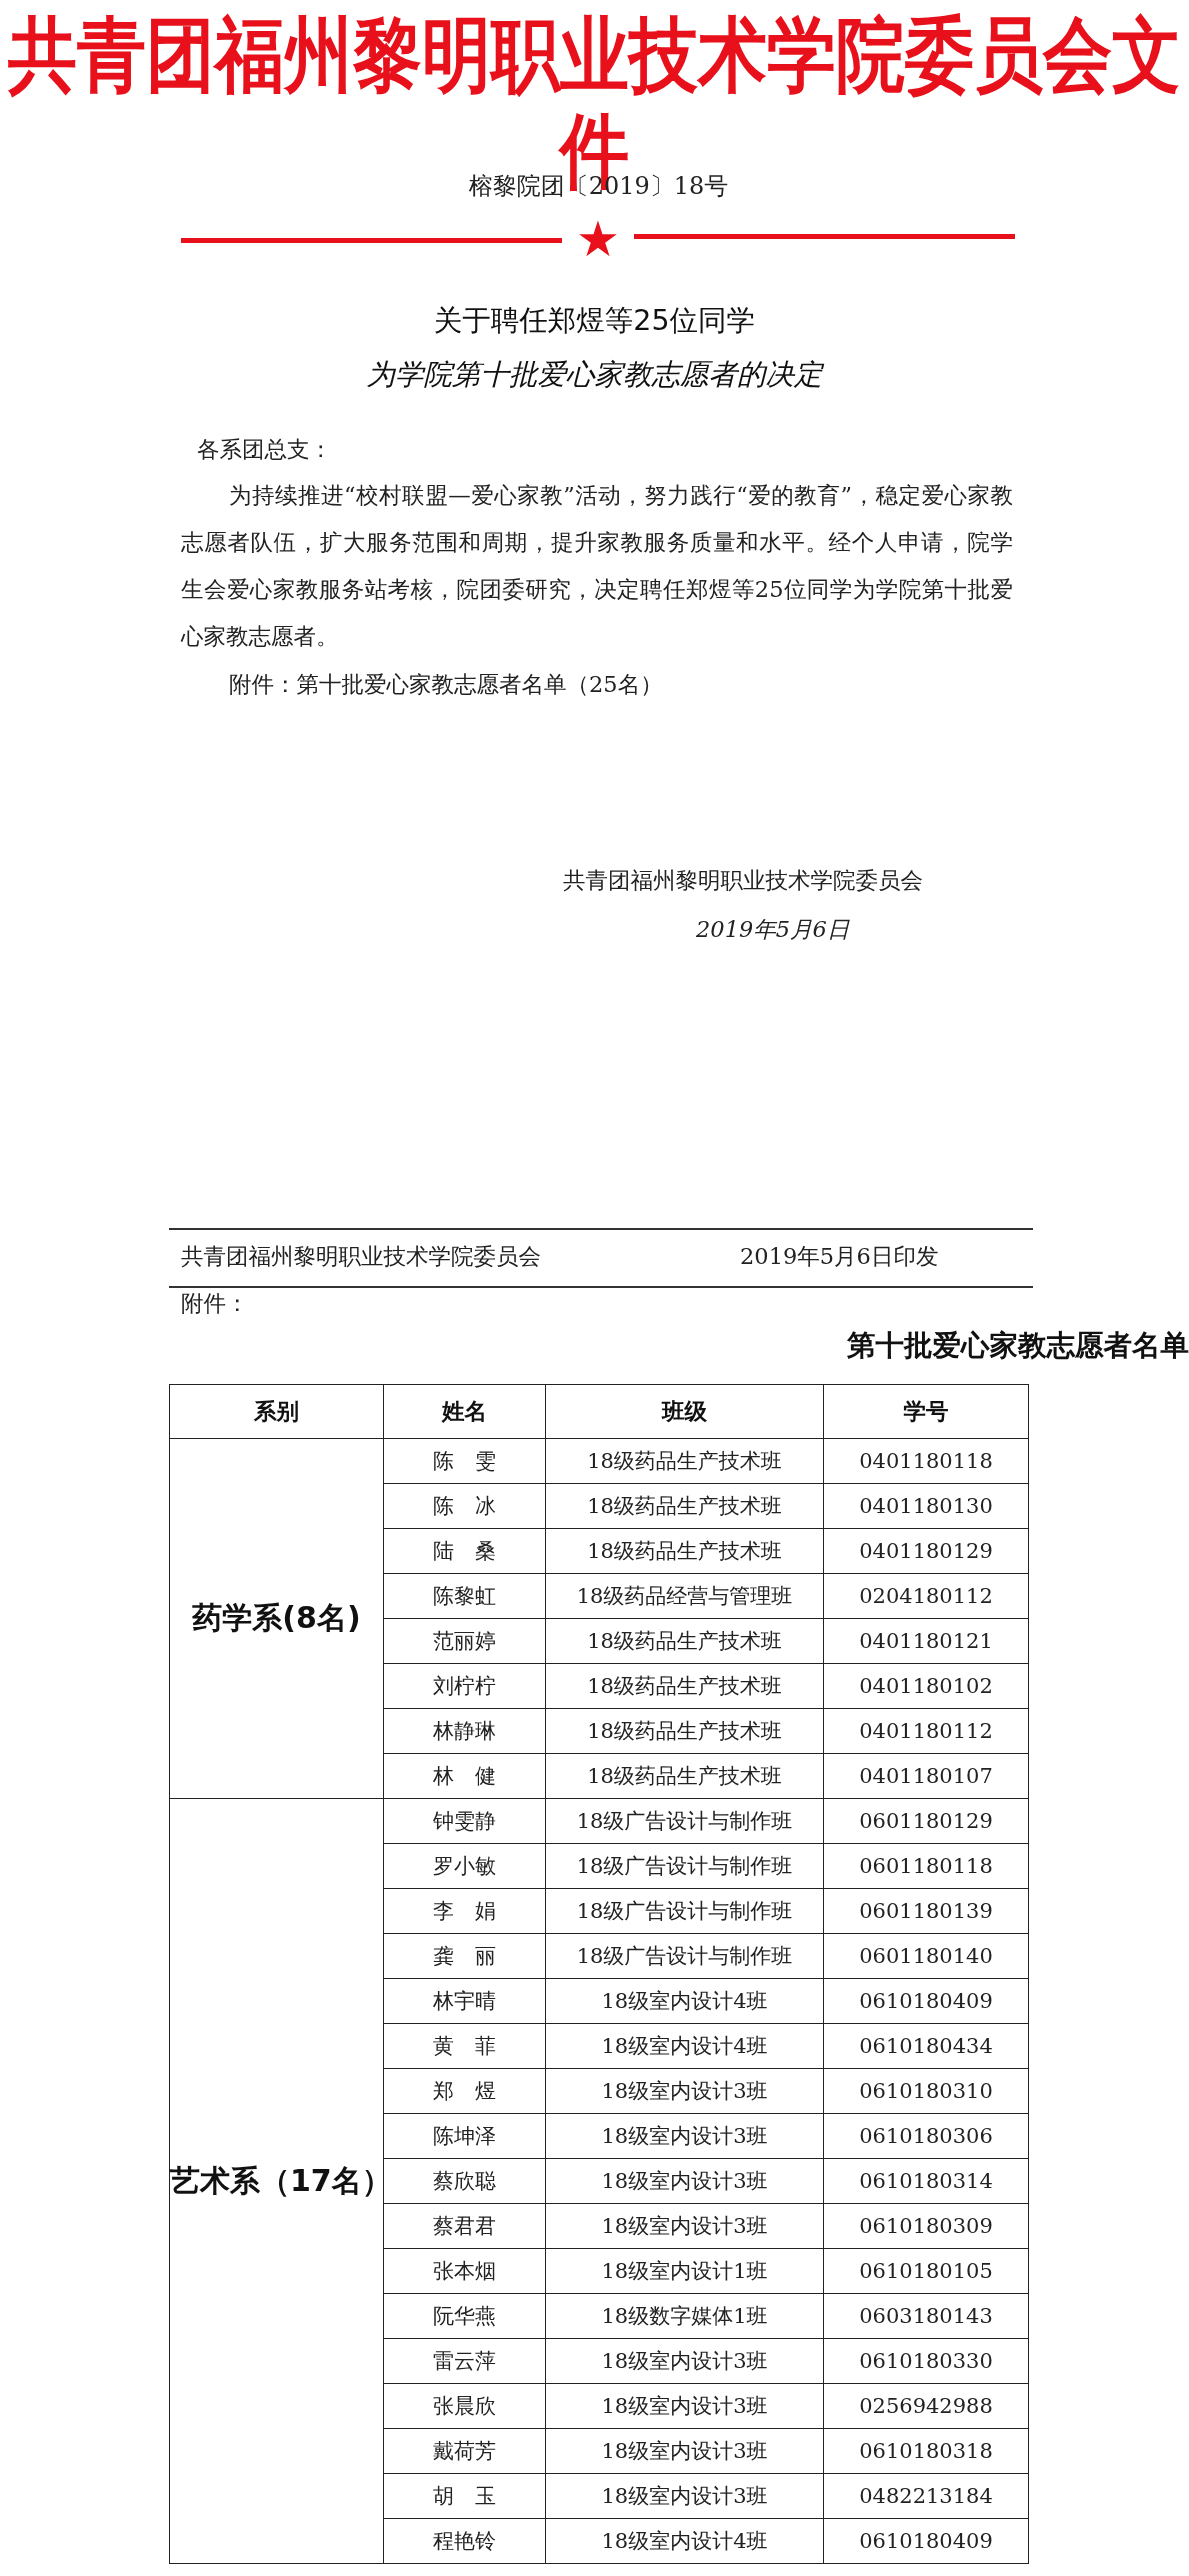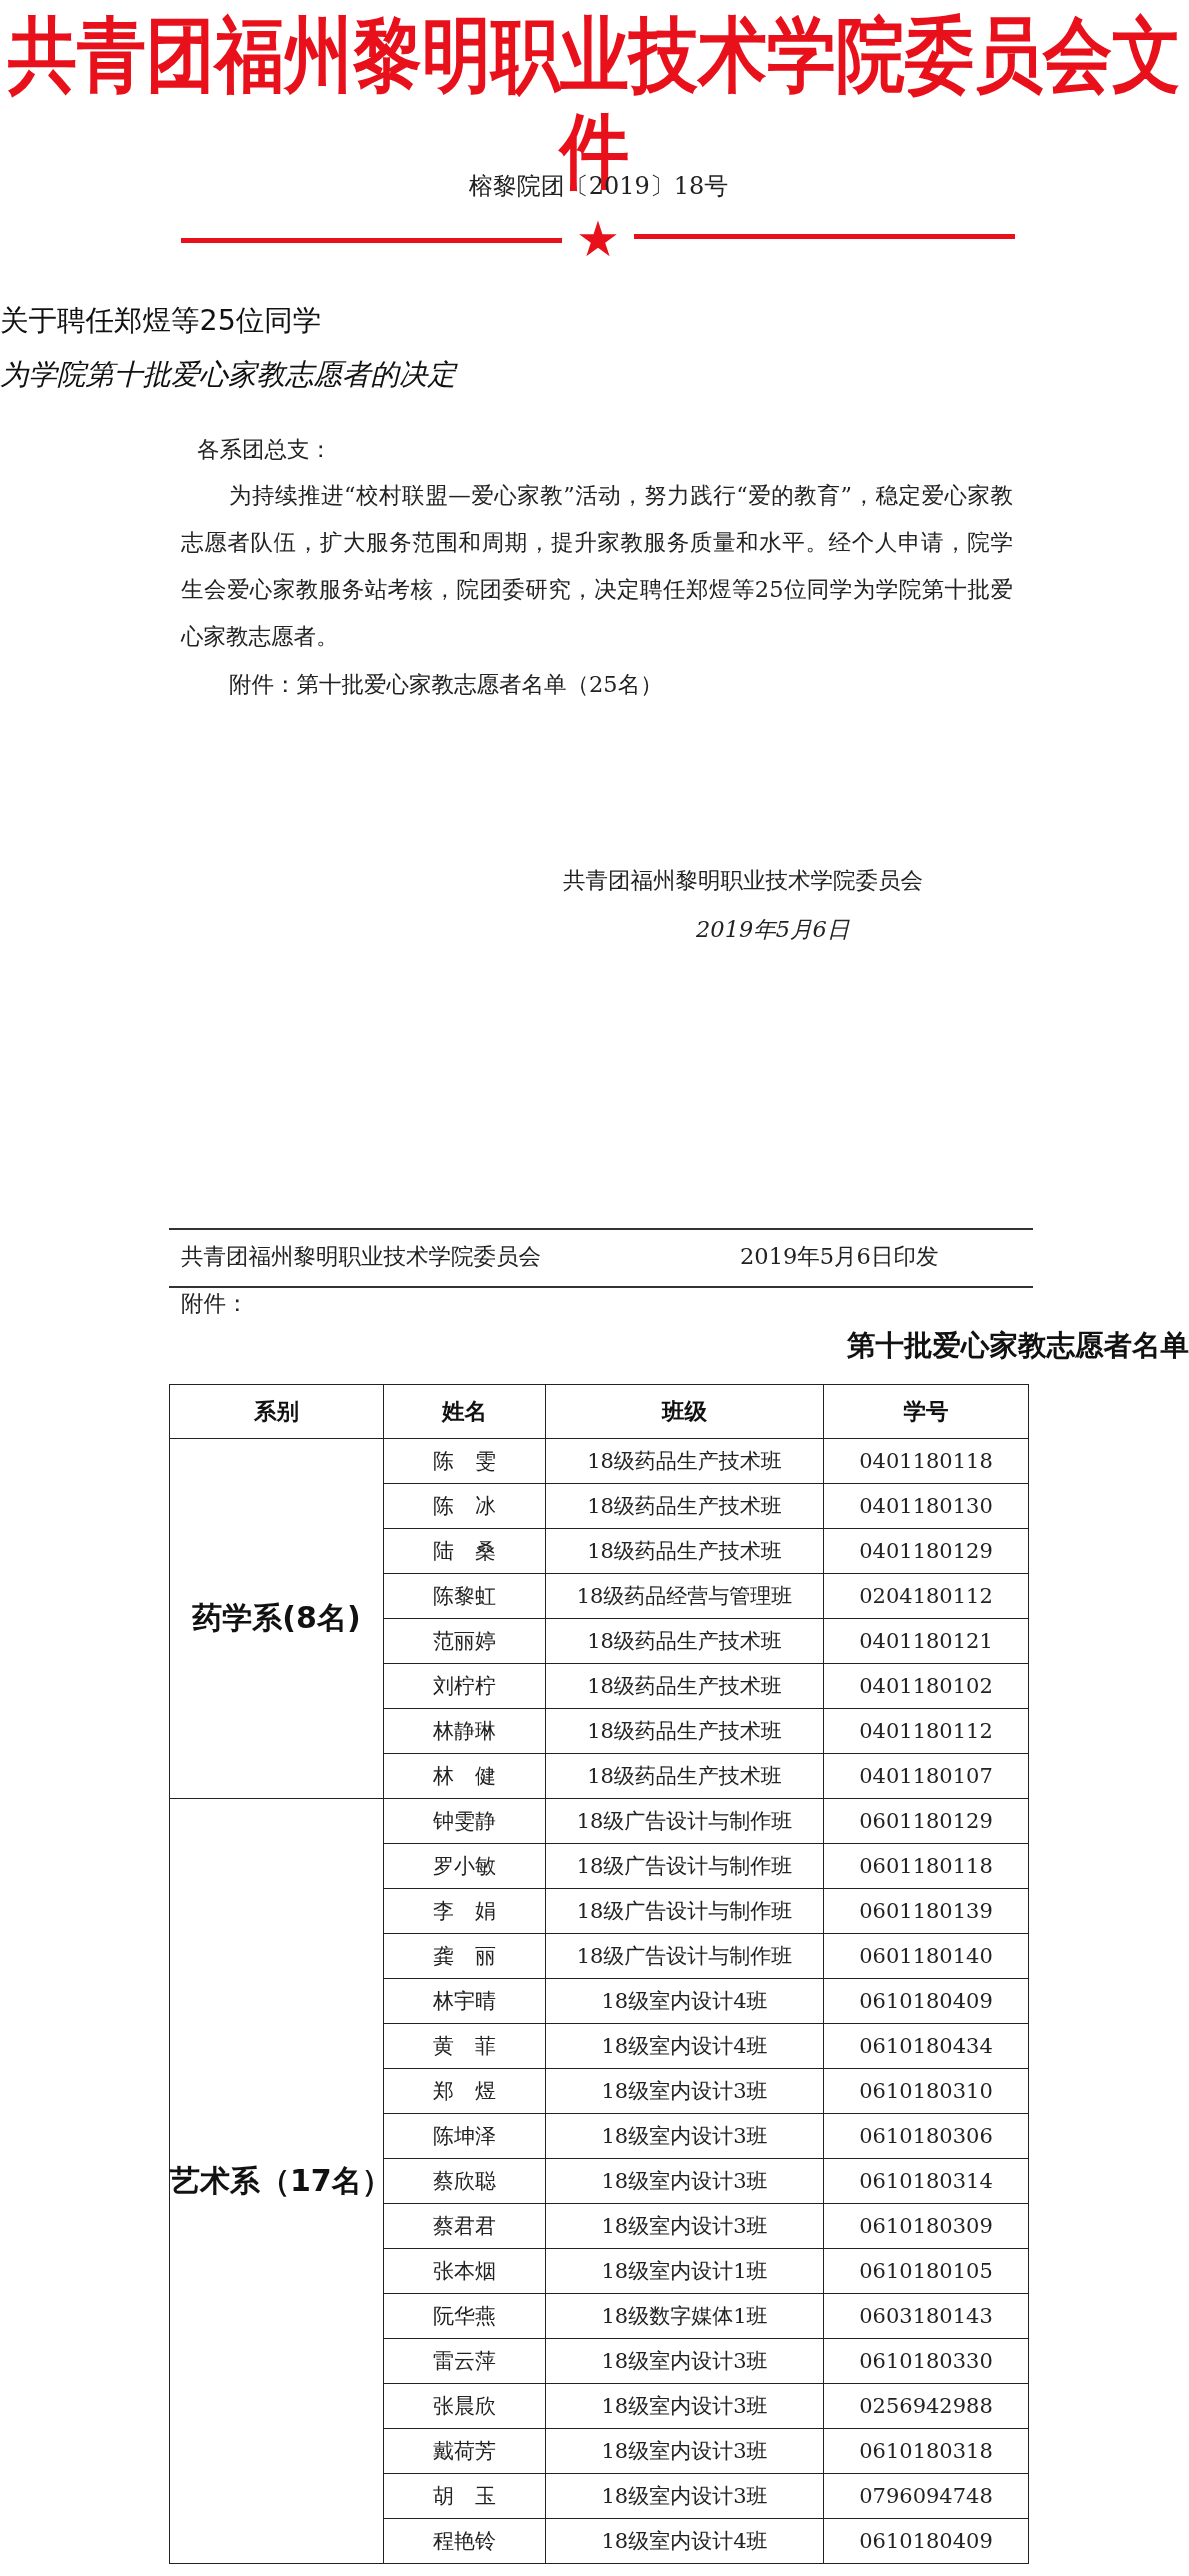--- a/index.html
+++ b/index.html
@@ -6,21 +6,21 @@
   body { width: 1189px; height: 2576px; position: relative; overflow: hidden;
          font-family: "DejaVu Serif", "Liberation Serif", serif; color: #111; }
   .abs { position: absolute; }
   .red-title { left: 0; width: 1189px; top: 6px; text-align: center;
     font-family: "DejaVu Sans", "Liberation Sans", sans-serif; font-weight: bold;
     color: #e8101a; font-size: 69px; line-height: 82px; letter-spacing: 0px;
     transform: scaleY(1.18); transform-origin: top center; }
   .doc-no { left: 0; width: 1197px; top: 169px; text-align: center; font-size: 24px; line-height: 34px; color: #222; }
   .red-line { height: 4.5px; background: #e8101a; }
   .star { color: #e8101a; font-size: 49px; line-height: 49px; width: 52px; text-align: center; }
-  .doc-title { left: 0; width: 1189px; text-align: left; font-family: "DejaVu Sans", "Liberation Sans", sans-serif;
+  .doc-title { left: 0; width: 1189px; text-align: center; font-family: "DejaVu Sans", "Liberation Sans", sans-serif;
     font-size: 28.5px; line-height: 40px; color: #111; }
   .body-text { left: 181px; width: 832px; font-size: 22.5px; line-height: 47px; color: #222; }
   .para { text-indent: 48px; text-align: justify; }
   .sig { font-size: 22.5px; line-height: 33px; color: #222; }
   .hline { height: 1.5px; background: #333; left: 169px; width: 864px; }
   .footer-text { font-size: 22.5px; line-height: 33px; color: #222; }
   .list-title { left: 0; width: 1189px; text-align: right; font-family: "DejaVu Sans", "Liberation Sans", sans-serif;
     font-weight: bold; font-size: 28.5px; line-height: 39px; color: #111; }
   table.roster { position: absolute; left: 169px; top: 1367px; width: 859px; border-collapse: collapse; table-layout: fixed; margin-top: 17px; }
   table.roster td, table.roster th { border: 1.5px solid #222; text-align: center; padding: 0; overflow: hidden; white-space: nowrap; }
@@ -185,21 +185,21 @@
         <td>0256942988</td>
       </tr>
       <tr>
         <td>戴荷芳</td>
         <td>18级室内设计3班</td>
         <td>0610180318</td>
       </tr>
       <tr>
         <td>胡　玉</td>
         <td>18级室内设计3班</td>
-        <td>0796094748</td>
+        <td>0482213184</td>
       </tr>
       <tr>
         <td>程艳铃</td>
         <td>18级室内设计4班</td>
         <td>0610180409</td>
       </tr>
     </tbody>
 </table>
 
 

